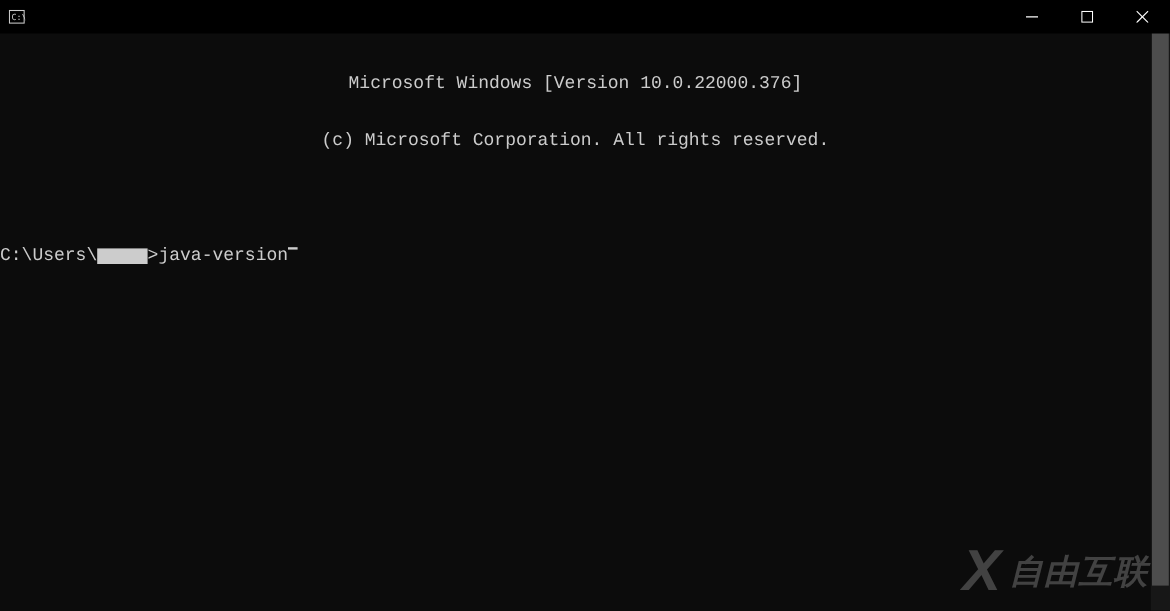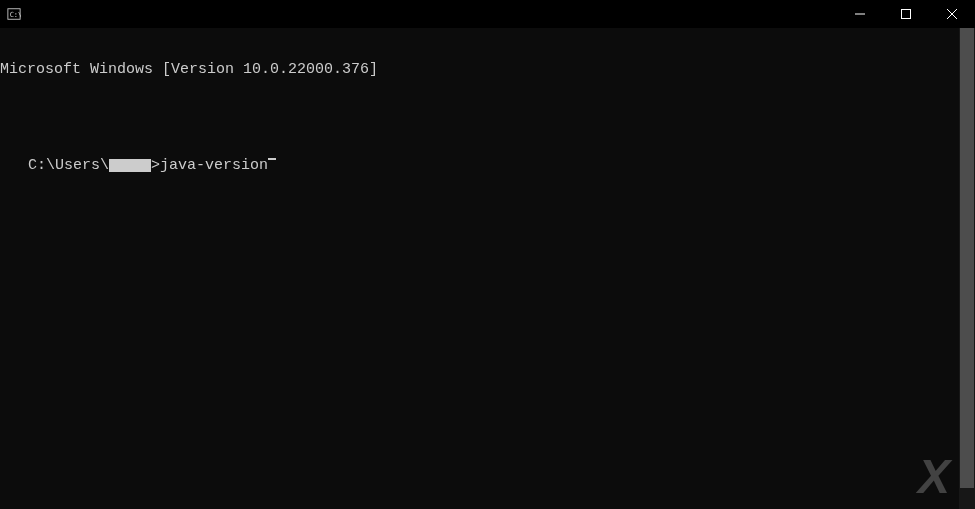--- a/index.html
+++ b/index.html
@@ -43,23 +43,24 @@
     top:28px; left:0; right:0; bottom:0;
     background:#0c0c0c;
   }
   .terminal {
     position:absolute;
     top:0; left:0; right:16px; bottom:0;
     padding:2px 0 0 0;
     white-space:pre;
     line-height:16px;
     color:#cccccc;
+    text-align:center;
   }
   .line { white-space:pre; }
-  .prompt-line { display:flex; white-space:pre;margin-left:28px; }
+  .prompt-line { display:flex; white-space:pre; }
   .redact {
     display:inline-block;
     width:42px; height:13px;
     background:#cccccc;
     margin:1px 0 0 0;
     vertical-align:middle;
   }
   .cursor {
     display:inline-block;
     width:8px; height:2px;
@@ -129,23 +130,25 @@
           <line x1="0" y1="0" x2="10" y2="10"></line>
           <line x1="10" y1="0" x2="0" y2="10"></line>
         </svg>
     </div>
   </div>
 </div>
 
 <div class="terminal-wrap">
   <div class="terminal">
     <div class="line">Microsoft Windows [Version 10.0.22000.376]</div>
+    <div class="line">(c) Microsoft Corporation. All rights reserved.</div>
     <div class="line"> </div>
     <div class="prompt-line"><span>C:\Users\</span><span class="redact"></span><span>&gt;</span><span>java-version</span><span class="cursor"></span></div>
   </div>
   <div class="scrollbar">
     <div class="scroll-thumb"></div>
   </div>
 </div>
 
 <div class="watermark">
   <span class="x">X</span>
+  <span>自由互联</span>
 </div>
 
 </body></html>

